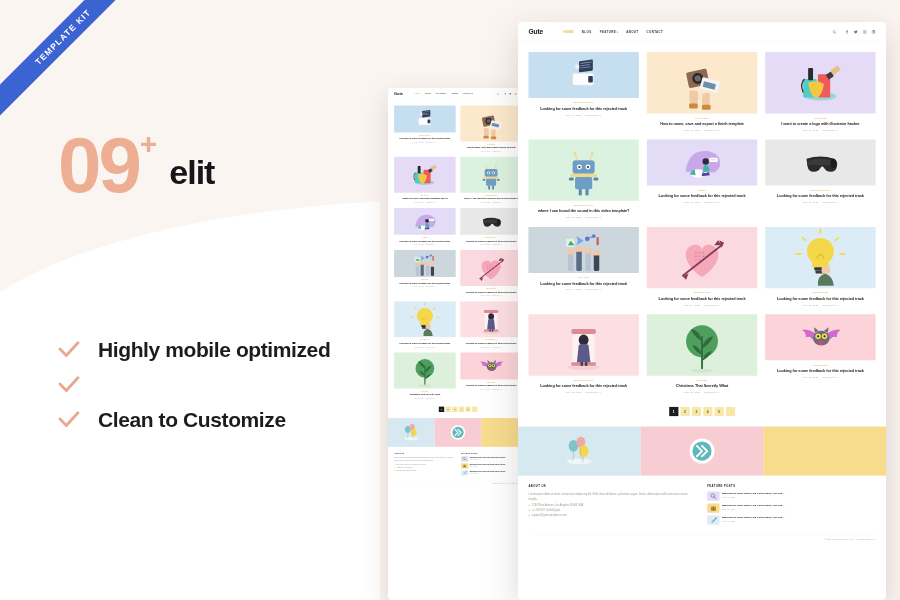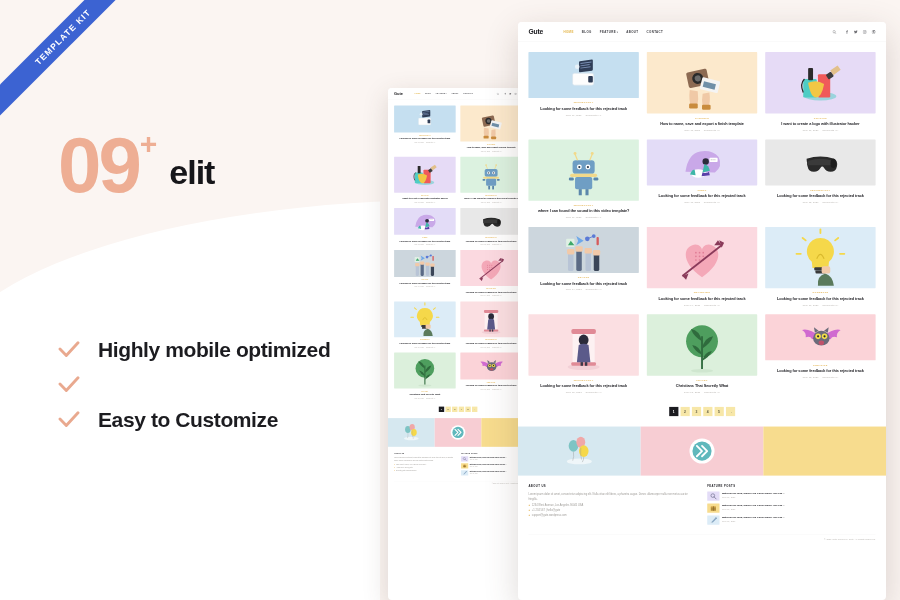--- a/index.html
+++ b/index.html
@@ -191,21 +191,21 @@
       </div>
       <div class="feat">
         <span class="feat-check"><svg viewBox="0 0 24 20" width="22" height="18">
             <path d="M2 9 L9 16 L22 2" fill="none" stroke="#e9a98f" stroke-width="3.2" stroke-linecap="round" stroke-linejoin="round"></path>
           </svg></span>
       </div>
       <div class="feat">
         <span class="feat-check"><svg viewBox="0 0 24 20" width="22" height="18">
             <path d="M2 9 L9 16 L22 2" fill="none" stroke="#e9a98f" stroke-width="3.2" stroke-linecap="round" stroke-linejoin="round"></path>
           </svg></span>
-        <span class="feat-label">Easy to Customize</span>
+        <span class="feat-label">Clean to Customize</span>
       </div>
     </div>
 
   <div class="window" id="window-back">
     <div id="window-back-inner">
         <div class="site" style="width: 780px;">
           <div class="site-nav">
             <div class="site-logo">Gute</div>
             <div class="site-menu">
               <div class="site-menu-item active"><span>HOME</span></div>

